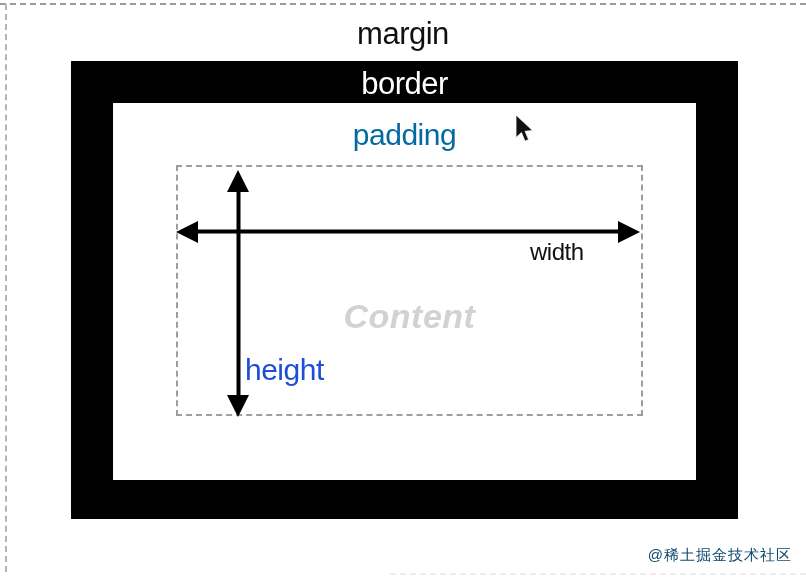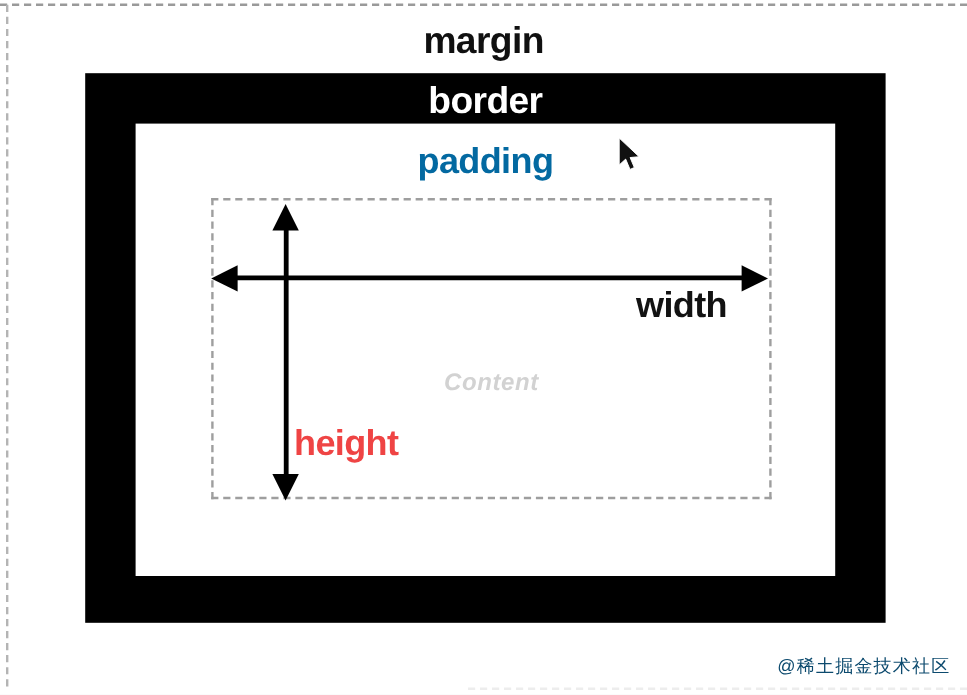--- a/index.html
+++ b/index.html
@@ -41,21 +41,21 @@
     left: 390px;
     bottom: 4px;
     width: 416px;
     height: 0;
     border-top: 2px dashed #ededed;
   }
 
   
   .label {
     position: absolute;
-    font-weight: bold;
+    font-weight: normal;
     white-space: nowrap;
     letter-spacing: -0.5px;
   }
   .label-margin {
     left: 0;
     top: 16px;
     width: 806px;
     text-align: center;
     font-size: 31px;
     color: #101010;
@@ -106,51 +106,51 @@
     left: 176px;
     top: 165px;
     width: 467px;
     height: 251px;
     border: 2px dashed #9e9e9e;
     box-sizing: border-box;
   }
   .label-content {
     position: absolute;
     left: 176px;
-    top: 308px;
+    top: 297px;
     width: 467px;
     text-align: center;
-    font-size: 20px;
+    font-size: 34px;
     font-style: italic;
     font-weight: bold;
     color: #d2d2d2;
     letter-spacing: 0.5px;
   }
 
   
   .arrows {
     position: absolute;
     left: 0;
     top: 0;
     width: 806px;
     height: 579px;
     pointer-events: none;
   }
 
   .label-width {
     left: 530px;
     top: 238px;
-    font-size: 30px;
+    font-size: 24px;
     color: #121212;
   }
   .label-height {
     left: 245px;
     top: 353px;
     font-size: 30px;
-    color: #ef4444;
+    color: #1d4ed8;
   }
 
   
   .cursor {
     position: absolute;
     left: 514px;
     top: 114px;
     width: 22px;
     height: 30px;
   }

